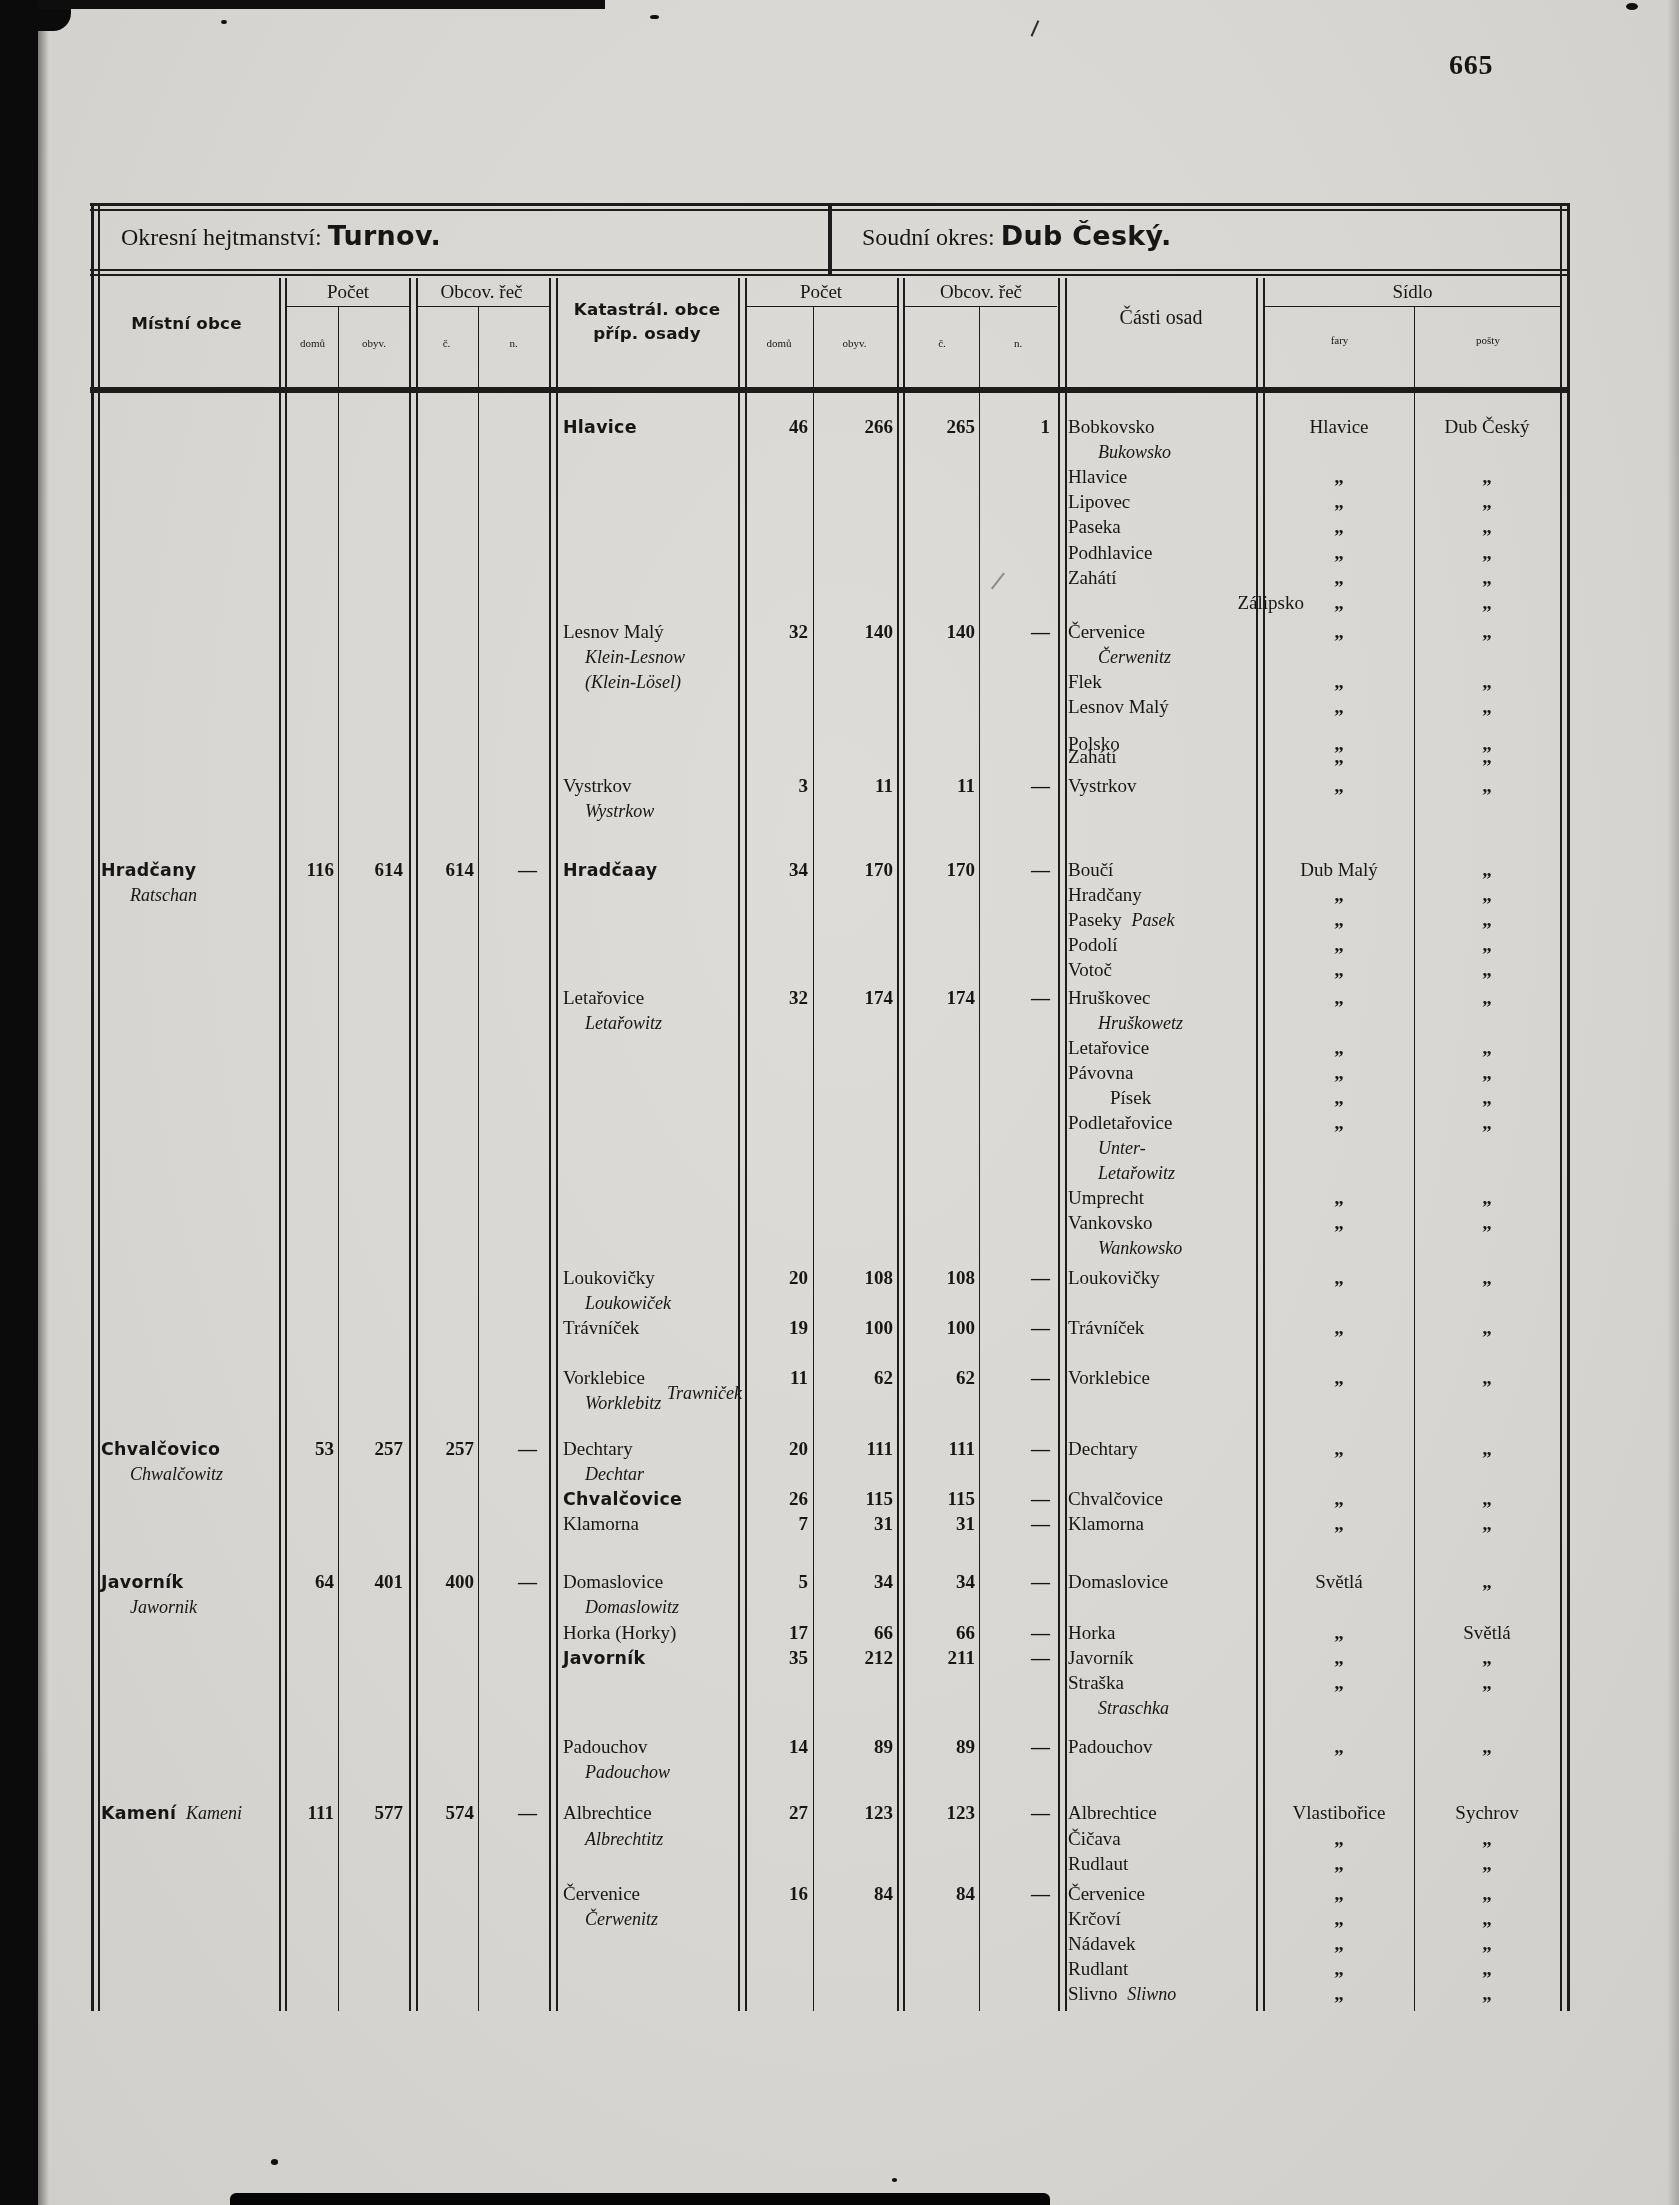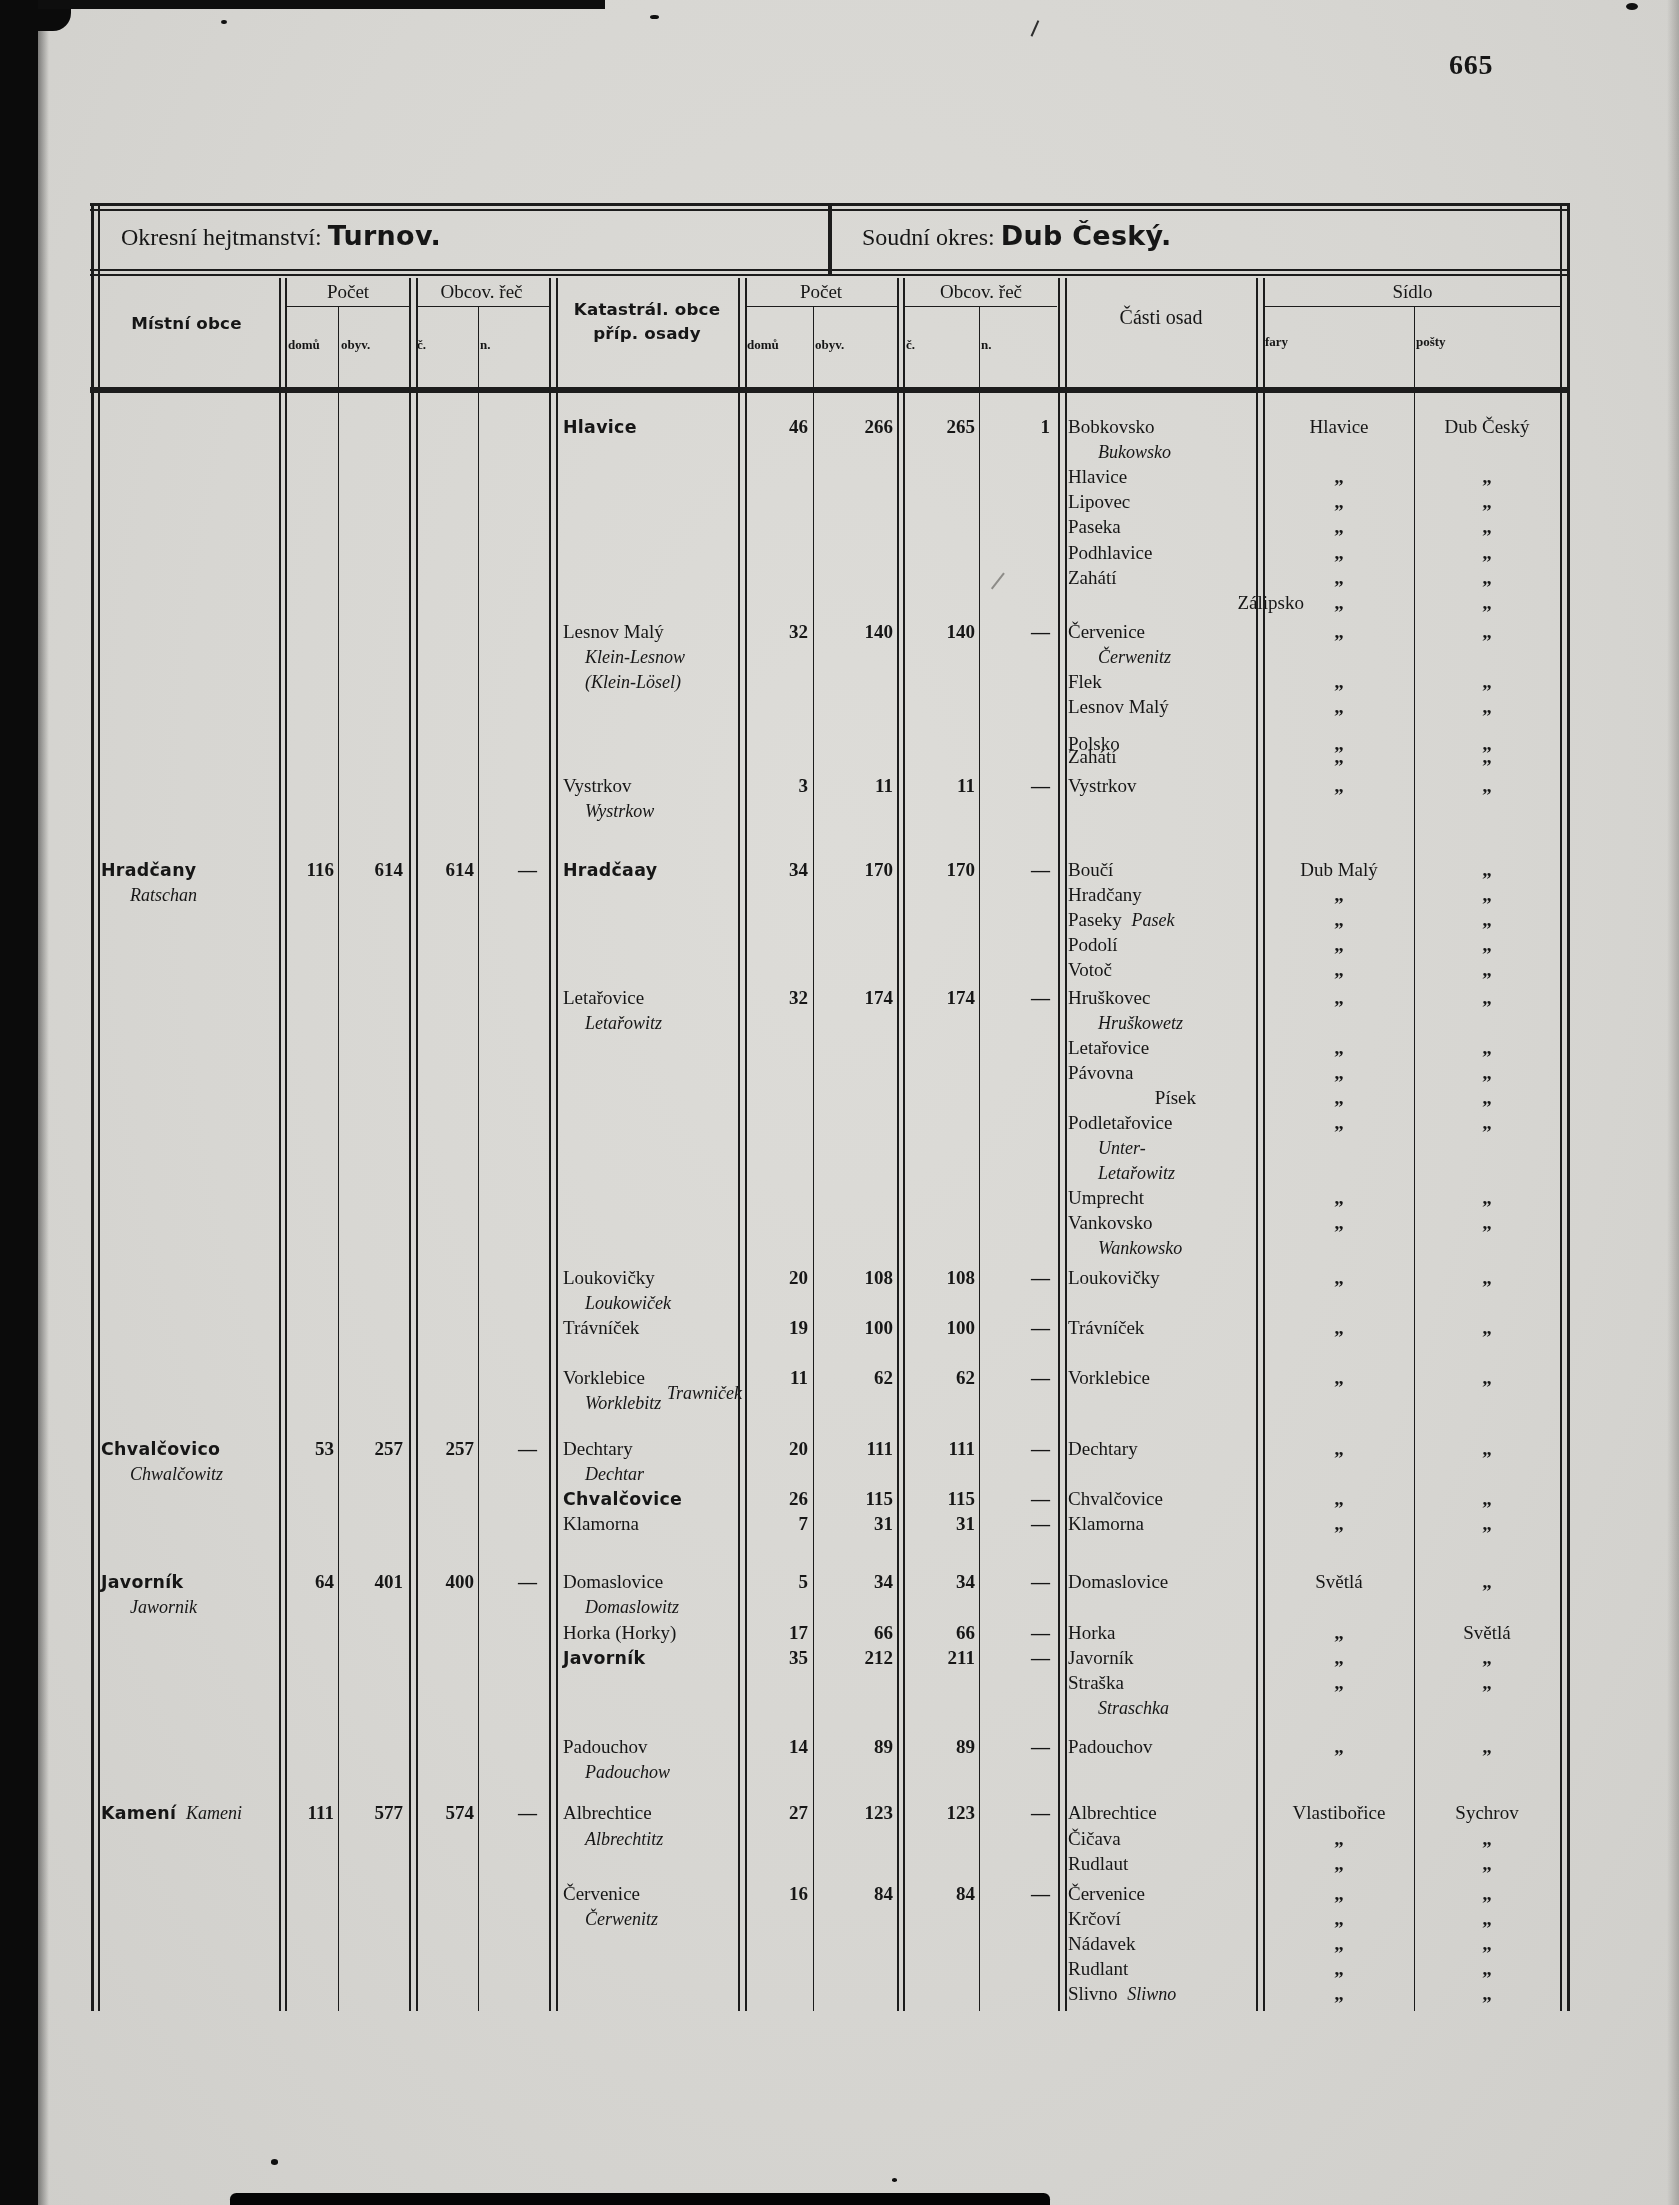--- a/index.html
+++ b/index.html
@@ -21,21 +21,21 @@
   
   .pageno{position:absolute;left:1449px;top:49px;font-weight:700;font-size:28px;letter-spacing:0.7px;}
   
   .tbl{position:absolute;left:90px;top:203px;width:1479px;height:1809px;}
   .vrule,.hrule{position:absolute;background:#1c1c1c;}
   
   .band{position:absolute;font-size:24px;white-space:nowrap;}
   .band b{font-family:"DejaVu Sans",sans-serif;font-size:27px;letter-spacing:0.3px;}
   
   .hgroup{position:absolute;font-size:19px;text-align:center;white-space:nowrap;}
-  .hsub{position:absolute;font-size:13px;white-space:nowrap;font-weight:bold;}
+  .hsub{position:absolute;font-size:11px;text-align:center;white-space:nowrap;}
   .hbold{position:absolute;font-family:"DejaVu Sans",sans-serif;font-weight:700;font-size:16.7px;
          text-align:center;white-space:nowrap;letter-spacing:0.2px;}
   .hbig{position:absolute;font-size:20px;text-align:center;white-space:nowrap;}
   
   .line{position:absolute;left:0;width:1479px;height:25px;}
   .cell{position:absolute;top:0;white-space:nowrap;line-height:24px;}
   .ser{font-family:"Liberation Serif",serif;font-size:19px;}
   .bs{font-family:"DejaVu Sans",sans-serif;font-weight:700;font-size:17.4px;letter-spacing:0.3px;}
   .i{font-family:"Liberation Serif",serif;font-style:italic;font-size:18px;}
   .num{font-family:"Liberation Serif",serif;font-weight:700;font-size:19px;}
@@ -283,21 +283,21 @@
           <span class="cell ser" style="left: 978px; width: 186px; text-align: left;">Letařovice</span>
           <span class="cell ser dit" style="left: 1176px; width: 146px; text-align: center;">„</span>
           <span class="cell ser dit" style="left: 1326px; width: 142px; text-align: center;">„</span>
         </div>
         <div class="line" style="top: 858px;">
           <span class="cell ser" style="left: 978px; width: 186px; text-align: left;">Pávovna</span>
           <span class="cell ser dit" style="left: 1176px; width: 146px; text-align: center;">„</span>
           <span class="cell ser dit" style="left: 1326px; width: 142px; text-align: center;">„</span>
         </div>
         <div class="line" style="top: 883px;">
-          <span class="cell ser" style="left: 920px; width: 186px; text-align: right;">Písek</span>
+          <span class="cell ser" style="left: 1020px; width: 186px; text-align: left;">Písek</span>
           <span class="cell ser dit" style="left: 1176px; width: 146px; text-align: center;">„</span>
           <span class="cell ser dit" style="left: 1326px; width: 142px; text-align: center;">„</span>
         </div>
         <div class="line" style="top: 908px;">
           <span class="cell ser" style="left: 978px; width: 186px; text-align: left;">Podletařovice</span>
           <span class="cell ser dit" style="left: 1176px; width: 146px; text-align: center;">„</span>
           <span class="cell ser dit" style="left: 1326px; width: 142px; text-align: center;">„</span>
         </div>
         <div class="line" style="top: 933px;">
           <span class="cell i" style="left: 1008px; width: 160px; text-align: left;">Unter-</span>

